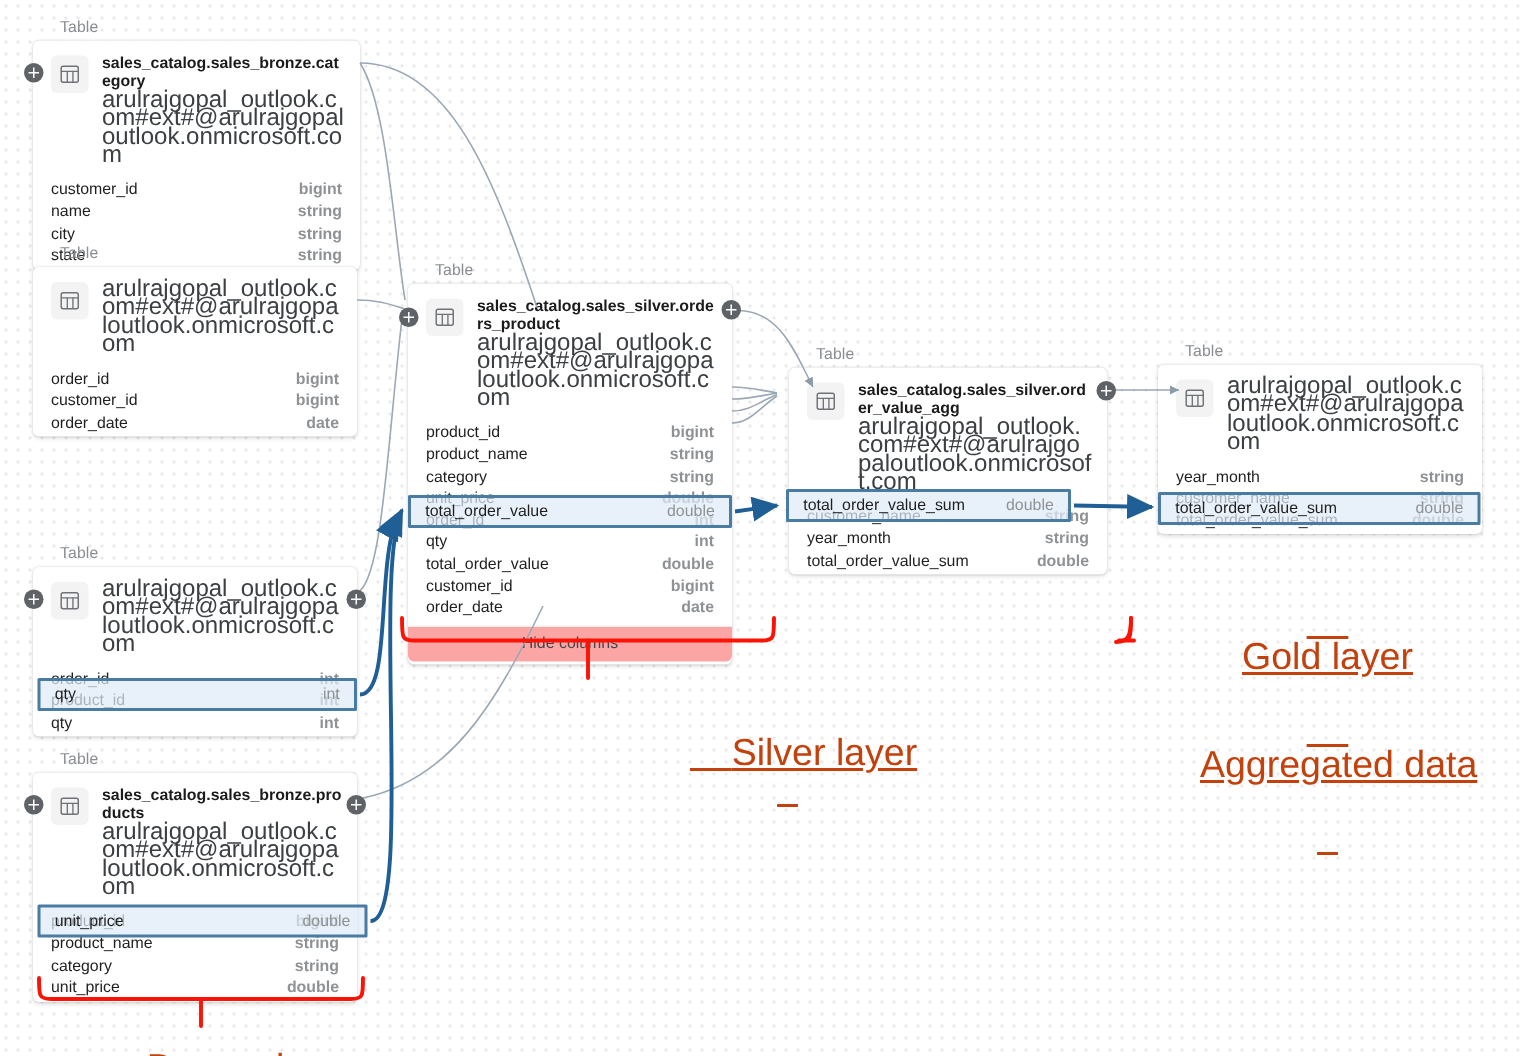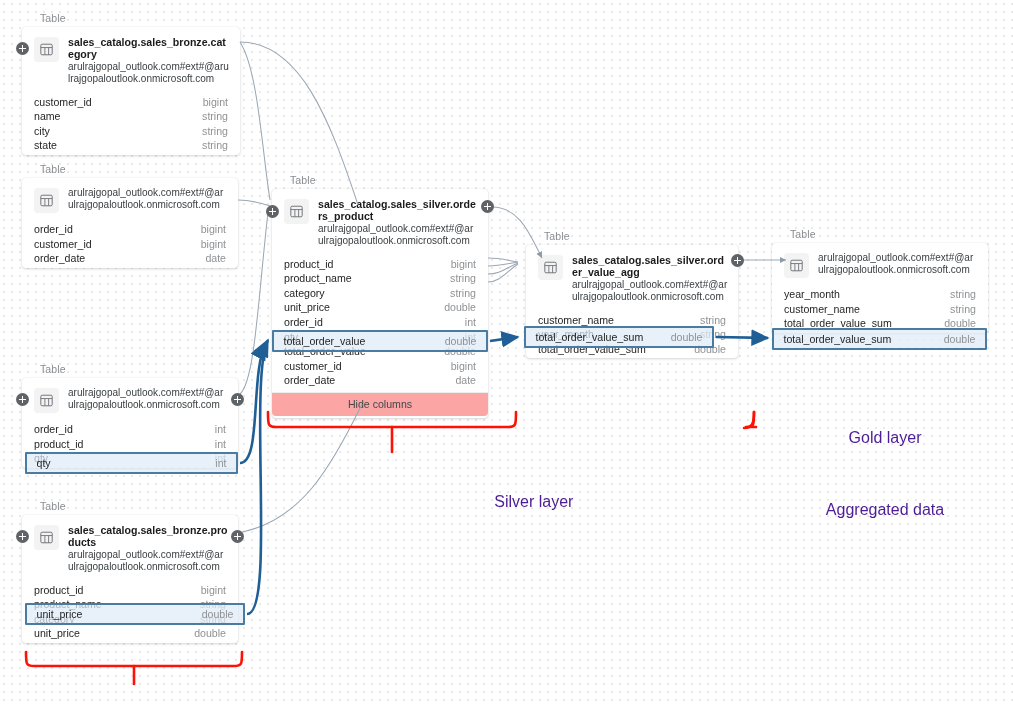--- a/index.html
+++ b/index.html
@@ -35,31 +35,31 @@
     flex:0 0 auto;width:25px;height:25px;border-radius:4px;background:#f3f3f4;
     display:flex;align-items:center;justify-content:center;margin-top:1px;
   }
   .tbl-icon svg{display:block;}
   .head-text{min-width:0;flex:1;}
   .tname{
     font-size:10.6px;font-weight:bold;color:#1b1b1b;line-height:12.4px;
     word-break:break-all;
   }
   .towner{
-    font-size:10px;color:#3c4043;line-height:12.4px;word-break:break-all;
+    font-size:16px;color:#3c4043;line-height:12.4px;word-break:break-all;
     font-weight:normal;
   }
   .cols{padding:2px 0 0 0;}
   .col{
     display:flex;justify-content:space-between;align-items:flex-start;
     padding:0 12px;height:14.6px;font-size:10.6px;color:#1f1f1f;line-height:14.6px;
     white-space:nowrap;
     gap:28px;
   }
-  .col .ctype{color:#8f9295;}
+  .col .ctype{color:#8f9295;font-weight:bold;}
   .card-foot{
     margin-top:4px;border-top:1px solid #eceded;background:#fca5a5;
     text-align:center;font-size:10.6px;color:#44474a;padding:5px 0 6px;
     border-radius:0 0 4px 4px;
   }
   
   .plus{
     position:absolute;width:13px;height:13px;border-radius:50%;
     background:#5f6368;display:flex;align-items:center;justify-content:center;
     z-index:4;
@@ -71,23 +71,23 @@
   .hl{
     position:absolute;border:2.6px solid #4a7ba3;background:rgba(223,236,246,.72);
     z-index:6;box-sizing:border-box;border-radius:1px;
     display:flex;justify-content:space-between;align-items:center;
     padding:0 9.5px;font-size:10.6px;color:#1f1f1f;white-space:nowrap;
   }
   .hl .ctype{color:#8f9295;}
 
   
   .ann{
-    position:absolute;color:#4c1d95;font-size:16px;line-height:24px;
+    position:absolute;color:#c2410c;font-size:25px;line-height:24px;
     font-family:"Liberation Sans","DejaVu Sans",sans-serif;
-    white-space:pre;z-index:8;
+    white-space:pre;z-index:8;text-decoration:underline;
   }
   .ann.center{text-align:center;}
 </style>
 </head>
 <body>
 
 <div class="canvas">
 
   <svg class="links layer-edges">
     <defs>

